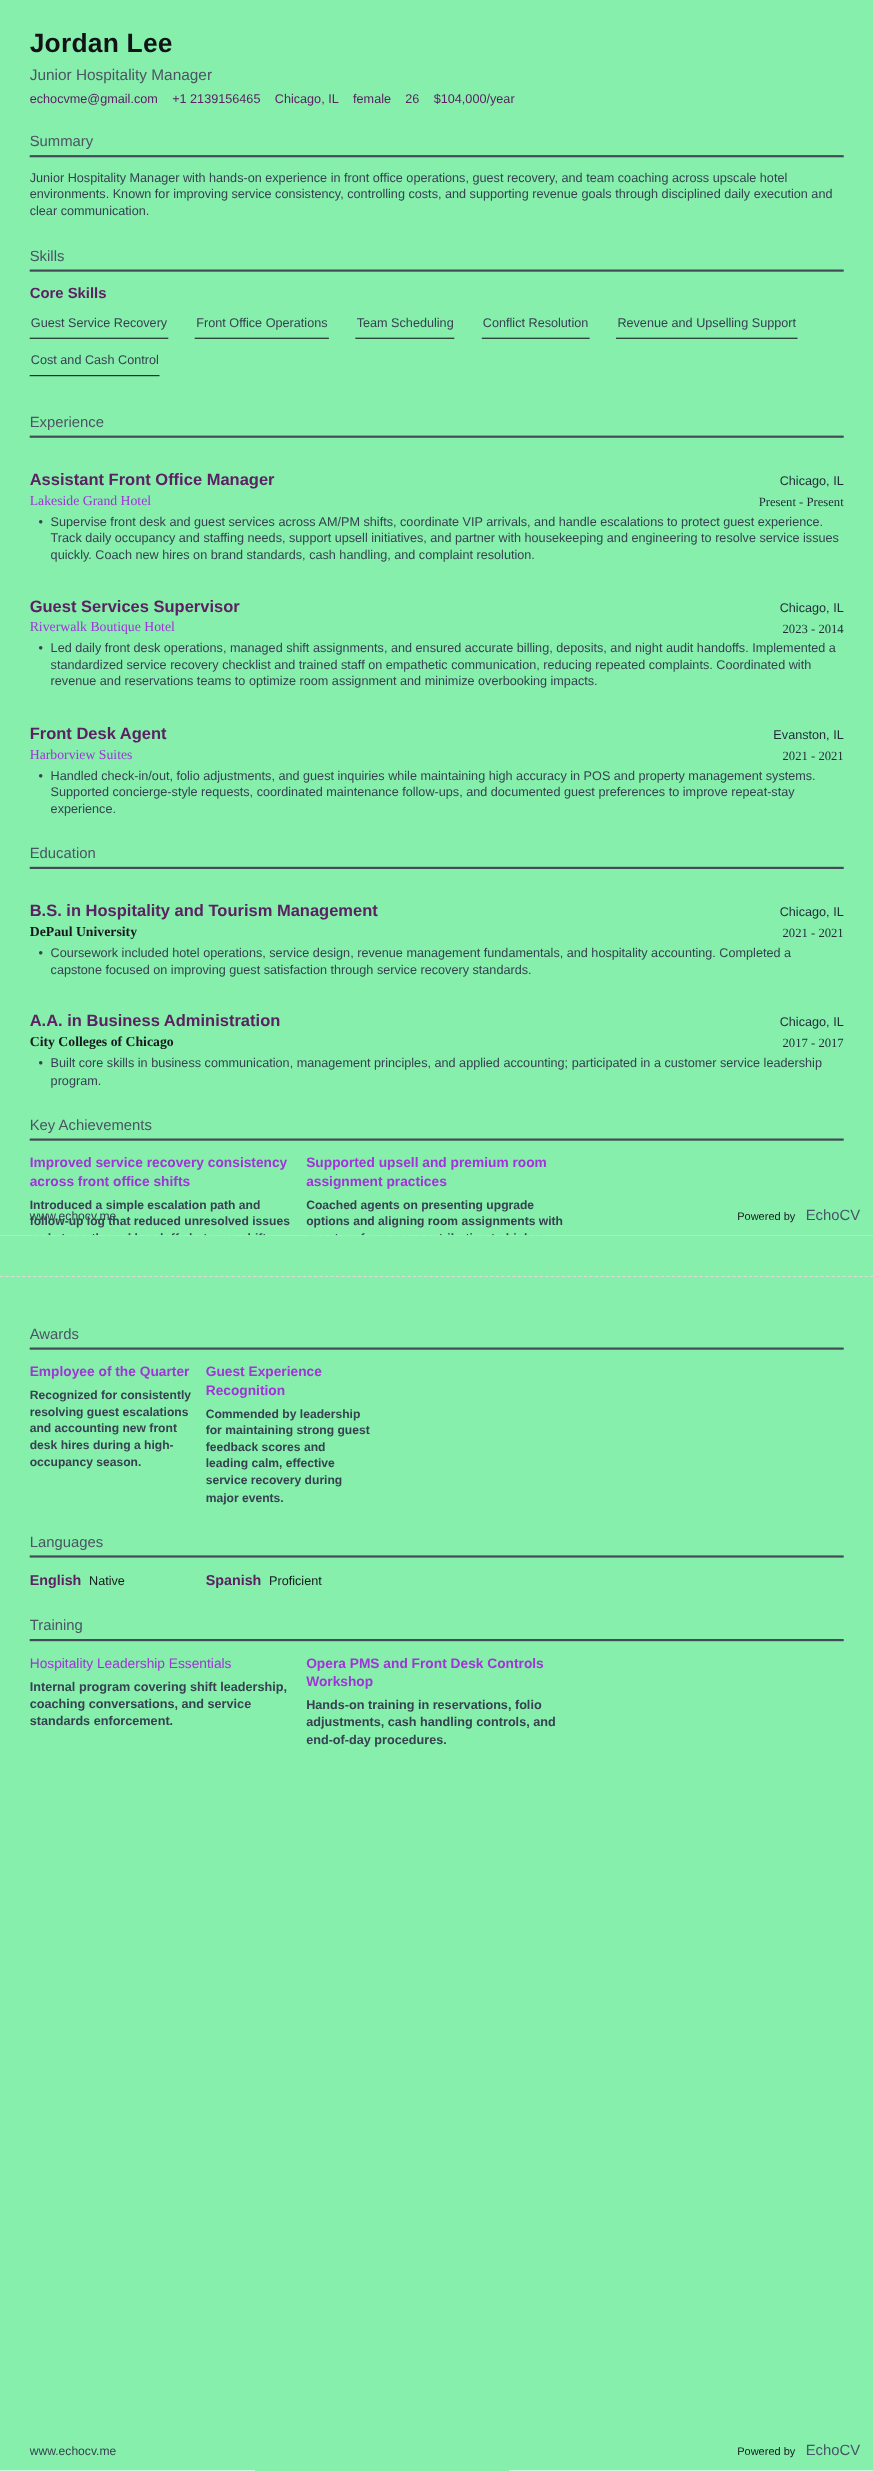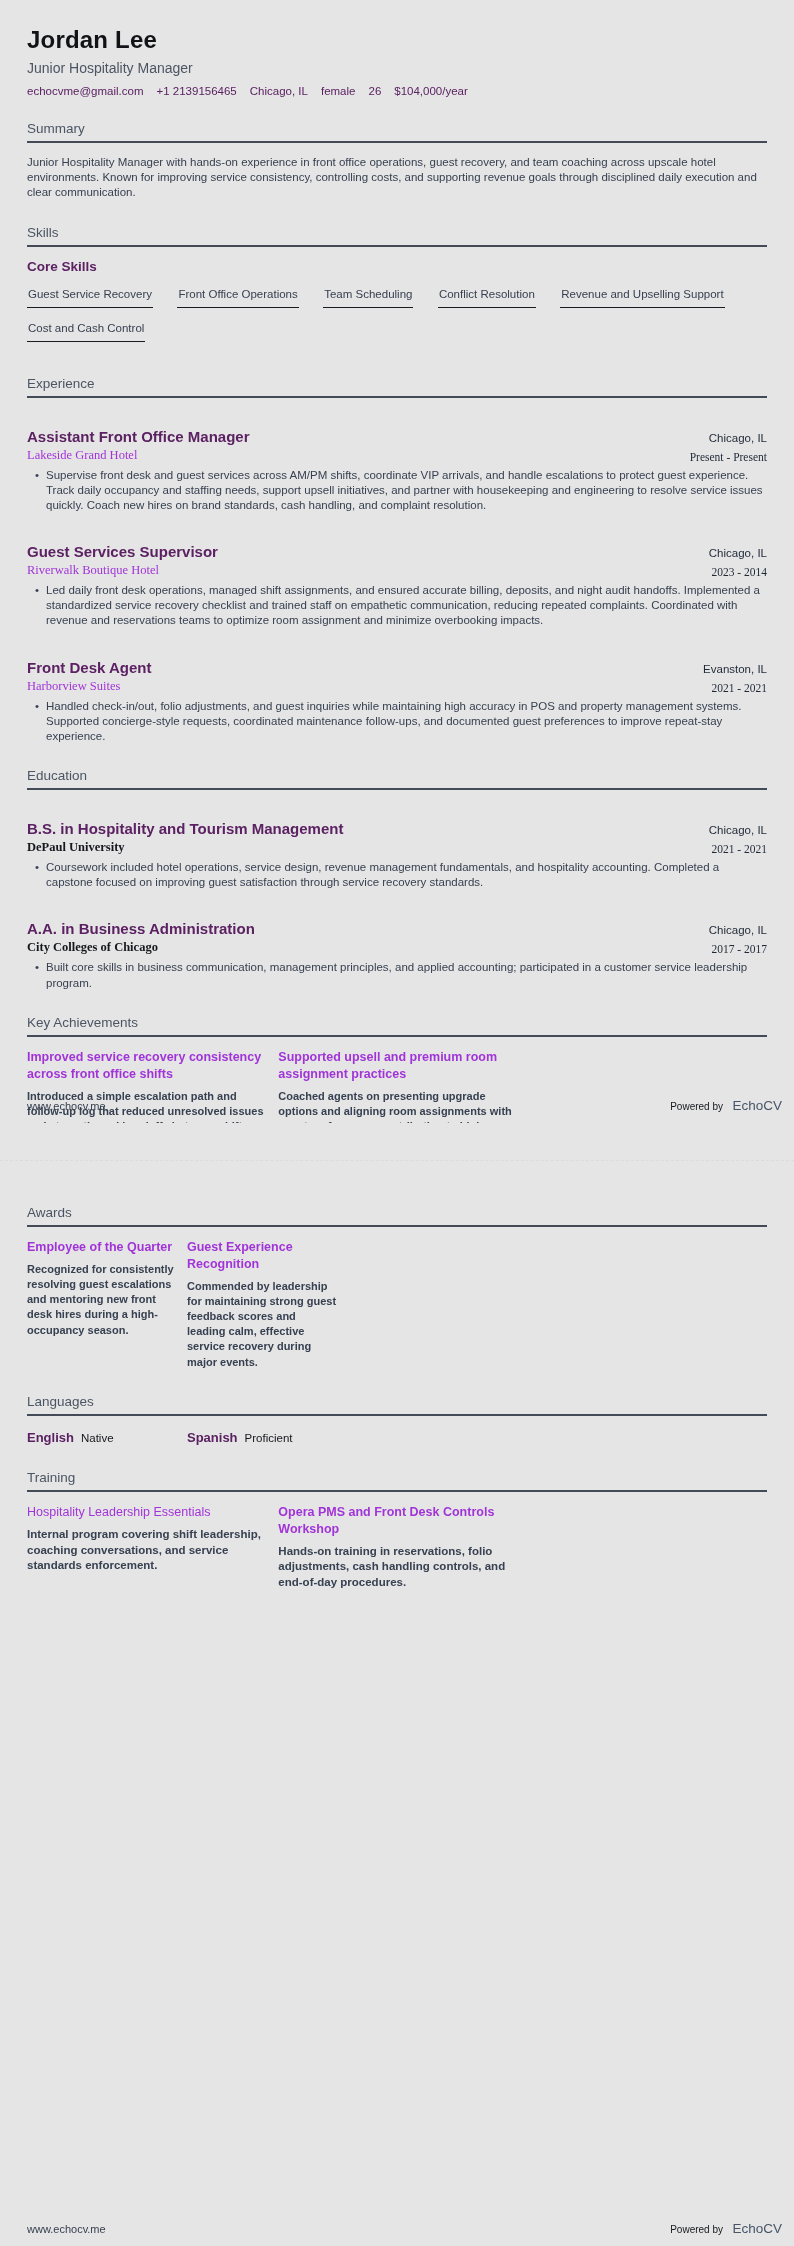--- a/index.html
+++ b/index.html
@@ -10,21 +10,21 @@
   body {
     width: 794px;
     font-family: "Liberation Sans", "DejaVu Sans", sans-serif;
     color: #16181d;
     -webkit-font-smoothing: antialiased;
   }
   .page {
     position: relative;
     width: 794px;
     height: 1123px;
-    background: #e5e5e5;
+    background: #86efac;
     box-sizing: border-box;
     padding: 26px 27px 0 27px;
     overflow: hidden;
   }
   .page-break-line {
     position: absolute;
     top: 37px;
     left: 0;
     right: 0;
     border-top: 1px dashed #dcdcdc;
@@ -362,21 +362,21 @@
   <div class="page-break-line"></div>
 
   <div class="page2-content">
 
     <div class="section">
       <div class="sec-label">Awards</div>
       <hr class="sec-rule">
       <div class="grid-narrow">
         <div>
           <div class="card-title-bright">Employee of the Quarter</div>
-          <div class="card-body">Recognized for consistently resolving guest escalations and mentoring new front desk hires during a high-occupancy season.</div>
+          <div class="card-body">Recognized for consistently resolving guest escalations and accounting new front desk hires during a high-occupancy season.</div>
         </div>
         <div>
           <div class="card-title-bright">Guest Experience Recognition</div>
           <div class="card-body">Commended by leadership for maintaining strong guest feedback scores and leading calm, effective service recovery during major events.</div>
         </div>
       </div>
     </div>
 
     <div class="section">
       <div class="sec-label">Languages</div>

